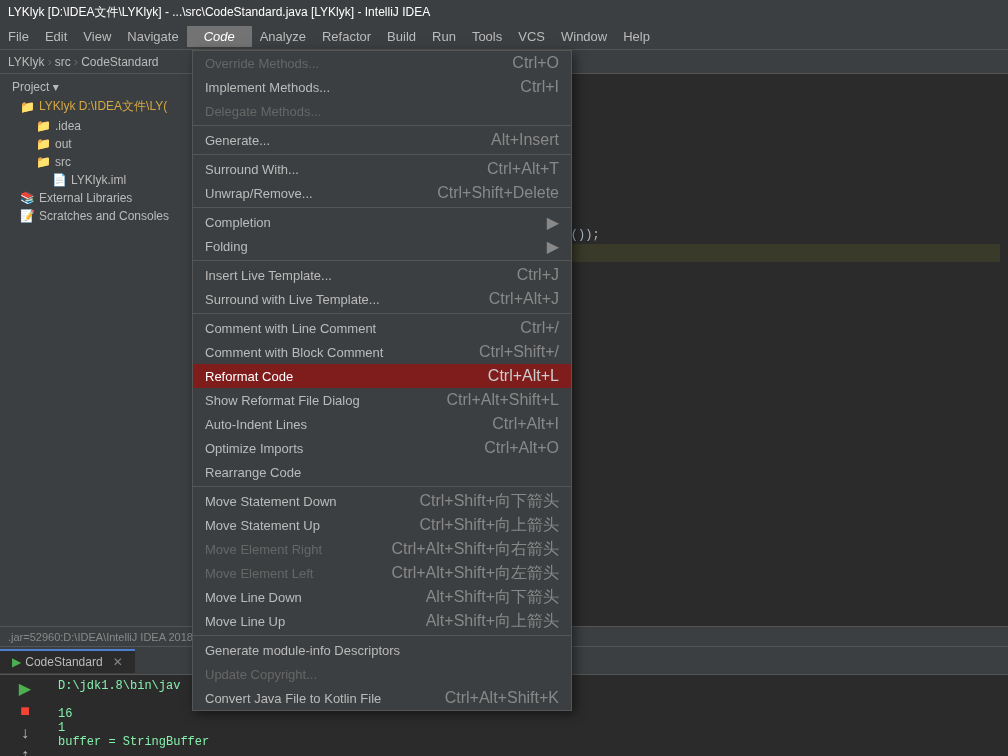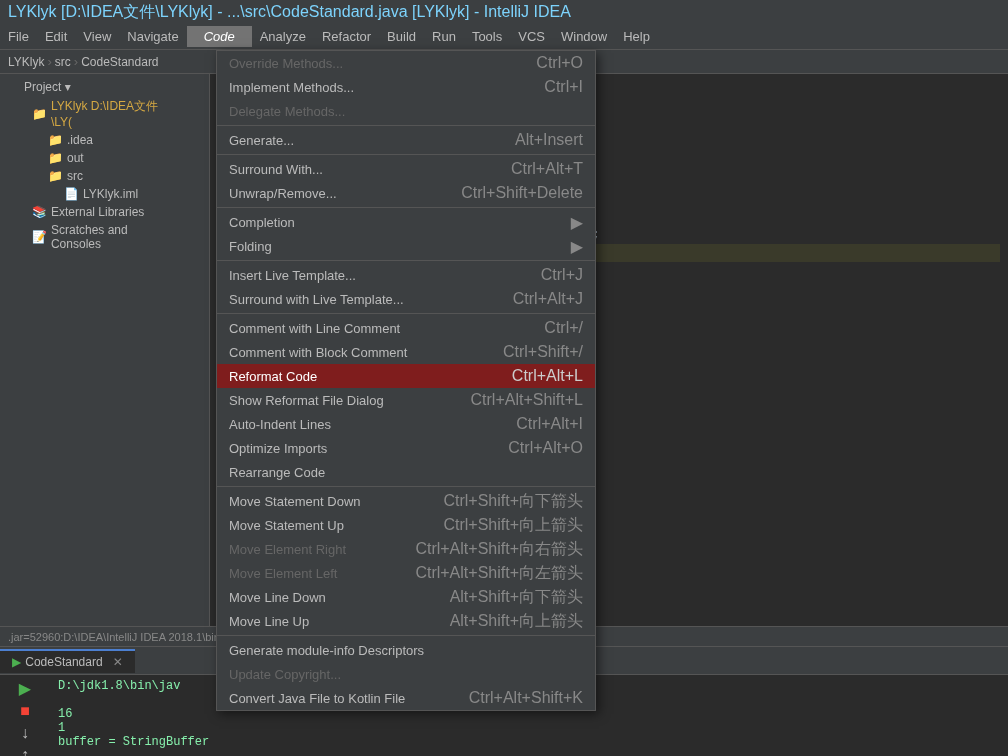--- a/index.html
+++ b/index.html
@@ -9,26 +9,25 @@
       background: #2b2b2b;
       font-family: 'Segoe UI', Arial, sans-serif;
       font-size: 13px;
       overflow: hidden;
       position: relative;
     }
 
     
     #title-bar {
       background: #3c3f41;
-      color: #7dd3fc;
-      font-size: 16px;
+      color: #ffffff;
+      font-size: 12px;
       padding: 4px 8px;
       height: 24px;
       display: flex;
-      align-items: center;
     }
 
     
     #menu-bar {
       background: #3c3f41;
       height: 26px;
       display: flex;
       align-items: center;
       border-bottom: 1px solid #555;
     }
@@ -68,21 +67,21 @@
       display: flex;
       height: calc(756px - 24px - 26px - 24px - 110px);
     }
 
     
     #sidebar {
       width: 210px;
       background: #3c3f41;
       border-right: 1px solid #555;
       overflow: hidden;
-      padding: 4px 16px;
+      padding: 4px 4px;
     }
     .sidebar-section {
       color: #bbbbbb;
       font-size: 12px;
       padding: 2px 8px;
     }
     .sidebar-item {
       color: #bbbbbb;
       font-size: 12px;
       padding: 2px 16px;
@@ -110,21 +109,21 @@
     .str { color: #6a8759; }
     .cls { color: #ffc66d; }
     .var { color: #9876aa; font-style: italic; }
     .new-kw { color: #cc7832; font-weight: bold; }
     .highlight-line { background: #3a3a2a; }
 
     
     #dropdown-overlay {
       position: absolute;
       top: 50px;
-      left: 216px;
+      left: 192px;
       z-index: 100;
     }
     #code-menu {
       background: #3c3f41;
       border: 1px solid #555;
       width: 380px;
       box-shadow: 3px 3px 10px rgba(0,0,0,0.5);
     }
     .menu-row {
       display: flex;

